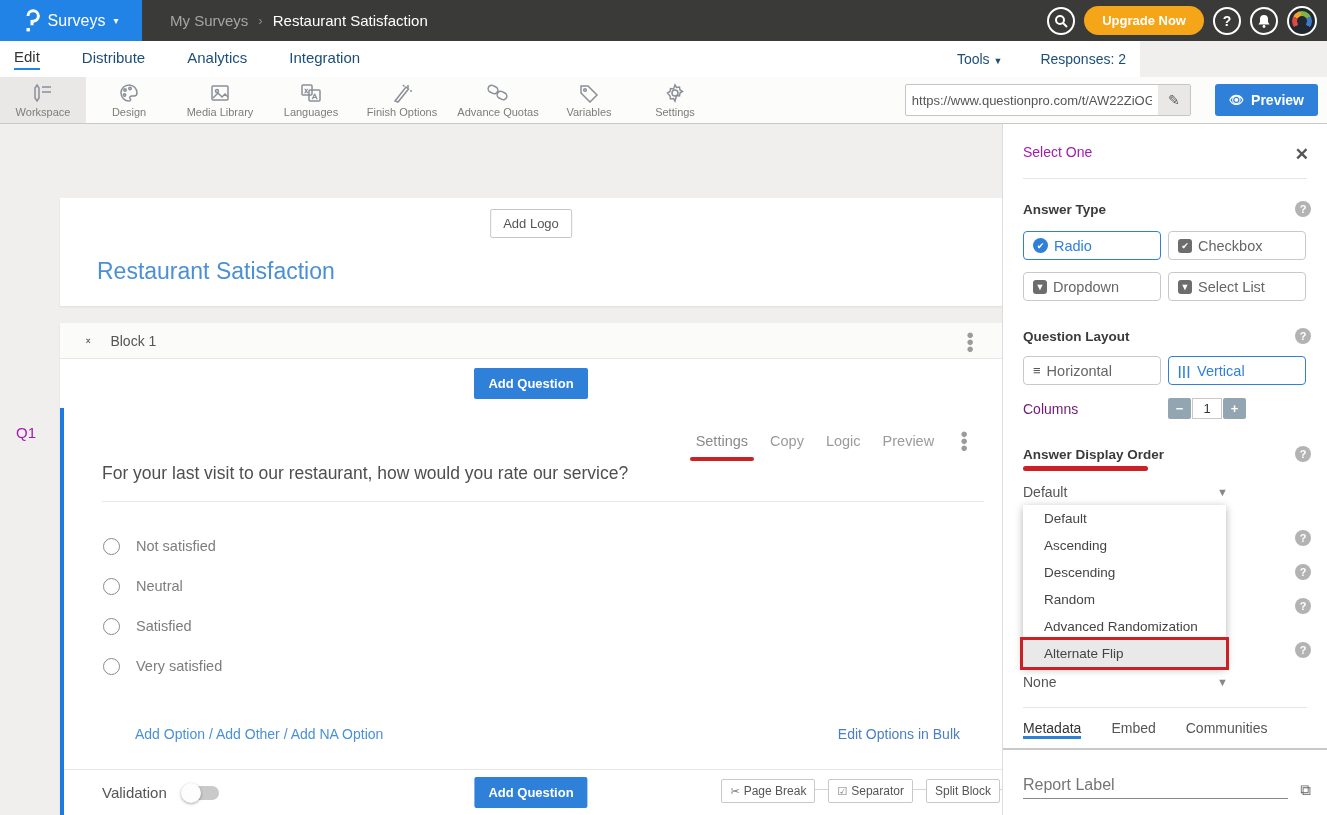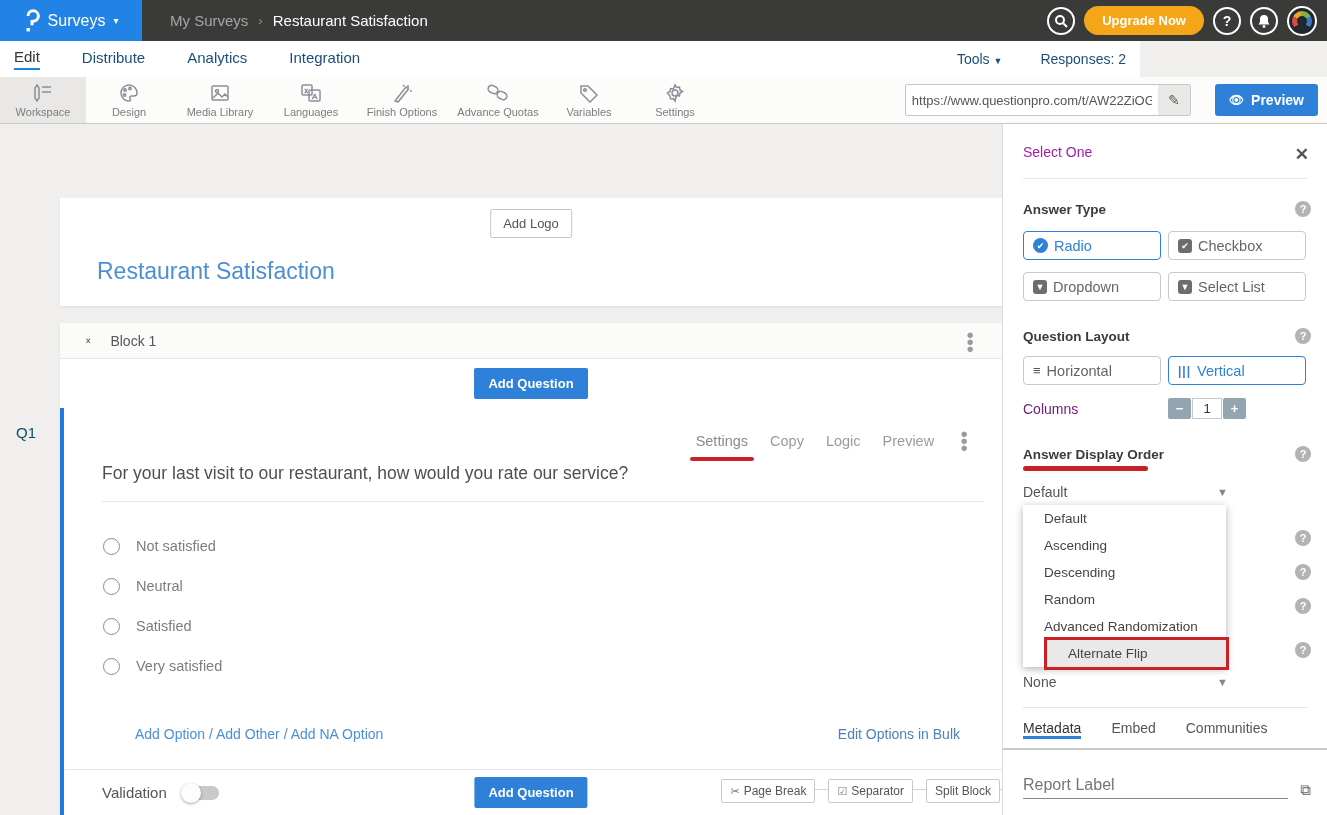--- a/index.html
+++ b/index.html
@@ -39,21 +39,21 @@
   .tool-item svg { stroke:#8a8f98; fill:none; stroke-width:1.5; }
   .toolbar-right { margin-left:auto; display:flex; align-items:center; gap:24px; padding-right:9px; }
   .url-box { display:flex; align-items:center; width:286px; height:32px; background:#fff; border:1px solid #c6c6c6; border-radius:2px; overflow:hidden; }
   .url-box input { flex:1; border:none; outline:none; font-size:13px; color:#555; padding:0 6px; font-family:"Liberation Sans",sans-serif; background:#fff; }
   .url-edit { width:32px; height:100%; background:#e9e8e7; display:flex; align-items:center; justify-content:center; font-size:14px; color:#555; }
   .preview-btn { background:#2e80d9; border:none; color:#fff; font-size:14px; height:32px; padding:0 14px; border-radius:3px; display:flex; align-items:center; gap:7px; font-weight:bold; }
   .eye { font-size:12px; }
 
   
   .main { position:absolute; top:124px; left:0; width:1327px; height:691px; background:#f0efee; }
-  .q-gutter-label { position:absolute; left:16px; top:300px; font-size:15px; color:#0c4a6e; }
+  .q-gutter-label { position:absolute; left:16px; top:300px; font-size:15px; color:#a21caf; }
 
   .card { position:absolute; left:60px; width:942px; background:#fff; box-shadow:0 1px 2px rgba(0,0,0,0.08);margin-top:46px; }
   .header-card { top:28px; height:108px; }
   .add-logo-btn { position:absolute; left:50%; transform:translateX(-50%); top:11px; background:#fff; border:1px solid #c6c6c6; border-radius:2px; color:#555; font-size:13px; padding:6px 12px; }
   .survey-title { position:absolute; left:37px; top:60px; color:#4b8fd5; font-size:23px; }
 
   .block-card { top:153px; height:85px; }
   .block-header { height:36px; background:#fbfbfa; border-bottom:1px solid #e7e7e6; display:flex; align-items:center; position:relative; }
   .collapse-icon { margin-left:24px; color:#555; font-size:10px; line-height:7px; display:flex; flex-direction:column; align-items:center; }
   .block-name { margin-left:18px; font-size:14px; color:#555; }
@@ -107,21 +107,21 @@
   .ic-vertbars { color:#2e80d9; font-size:12px; font-weight:bold; letter-spacing:1px; }
   .columns-label { position:absolute; left:20px; font-size:14px; color:#701a75; }
   .stepper { position:absolute; left:165px; display:flex; }
   .step-btn { width:23px; height:21px; background:#93a5b1; color:#fff; border:none; font-size:13px; font-weight:bold; border-radius:2px; }
   .step-input { width:30px; height:21px; border:1px solid #c9c9c9; border-top:1px solid #c9c9c9; text-align:center; font-size:13px; color:#333; outline:none; margin:0 1px; font-family:"Liberation Sans",sans-serif; }
   .red-underline { position:absolute; left:20px; width:125px; height:5px; background:#cb2026; border-radius:3px; }
   .select-row { position:absolute; left:20px; width:205px; font-size:14px; color:#555; display:flex; justify-content:space-between; align-items:center; }
   .select-caret { color:#888; font-size:11px; }
   .dropdown { position:absolute; left:20px; top:381px; width:203px; background:#fff; box-shadow:0 2px 8px rgba(0,0,0,0.3); z-index:5; }
   .dd-item { height:27px; display:flex; align-items:center; padding-left:21px; font-size:13.5px; color:#444; }
-  .dd-item.highlighted { background:#e9e9e9; outline:3px solid #cb2026; outline-offset:0px;margin-left:24px; }
+  .dd-item.highlighted { background:#e9e9e9; outline:3px solid #cb2026; outline-offset:0px; }
   .panel-tabs { position:absolute; left:20px; right:0; top:596px; display:flex; gap:30px; font-size:14px; color:#555; border-bottom:0; }
   .panel-tab { }
   .panel-tab.active { color:#333; border-bottom:3px solid #2e80d9; }
   .panel-tabs-border { position:absolute; left:0; right:0; top:624px; border-bottom:2px solid #c9c9c8; }
   .report-row { position:absolute; left:20px; right:16px; top:648px; display:flex; align-items:flex-end; gap:12px; }
   .report-input { flex:1; border:none; border-bottom:1px solid #8a8a8a; font-size:16px; color:#555; padding:4px 0; outline:none; background:transparent; font-family:"Liberation Sans",sans-serif; }
   .expand-ic { color:#666; font-size:15px; }
   .help-col { z-index:1; }
 </style>
 </head>

